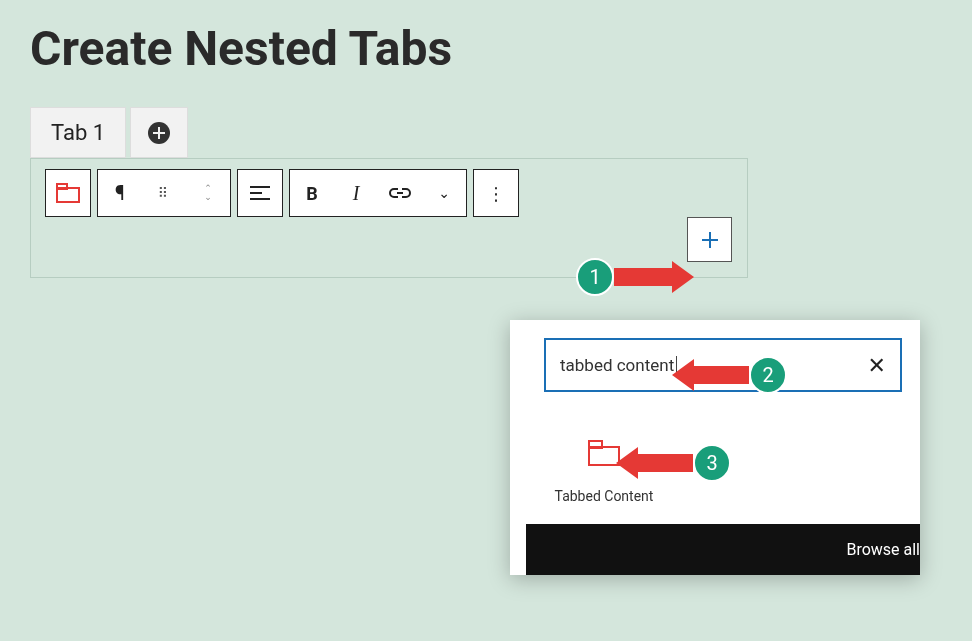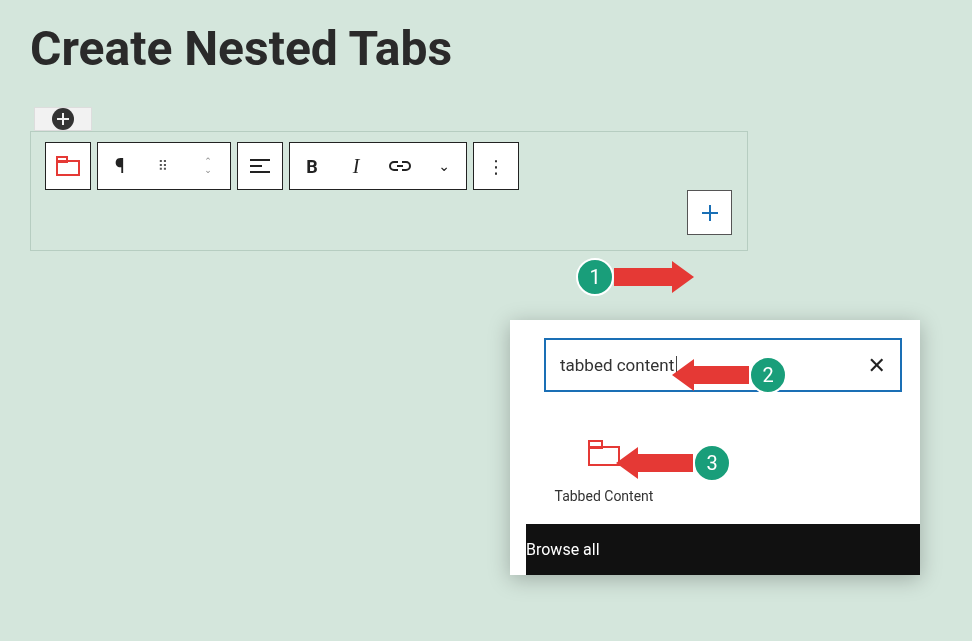--- a/index.html
+++ b/index.html
@@ -184,32 +184,33 @@
     cursor: pointer;
   }
   .result-icon {
     width: 32px; height: 26px;
     margin: 0 auto 18px auto;
   }
   .result-label { font-size: 14px; color:#333; }
   .browse-all {
     background: #111;
     color: #fff;
-    text-align: left;
+    text-align: right;
     padding: 16px 0;
     font-size: 16px;
     cursor: pointer;
   }
 </style>
 </head>
 <body>
 
 <h1 class="page-title">Create Nested Tabs</h1>
 
 <div class="tabs-row">
+  <div class="tab">Tab 1</div>
   <div class="tab-add">
     <span class="plus-circle"></span>
   </div>
 </div>
 
 <div class="tab-content">
   <div class="toolbar">
 
     <div class="tool-group">
       <div class="tool-btn red">

